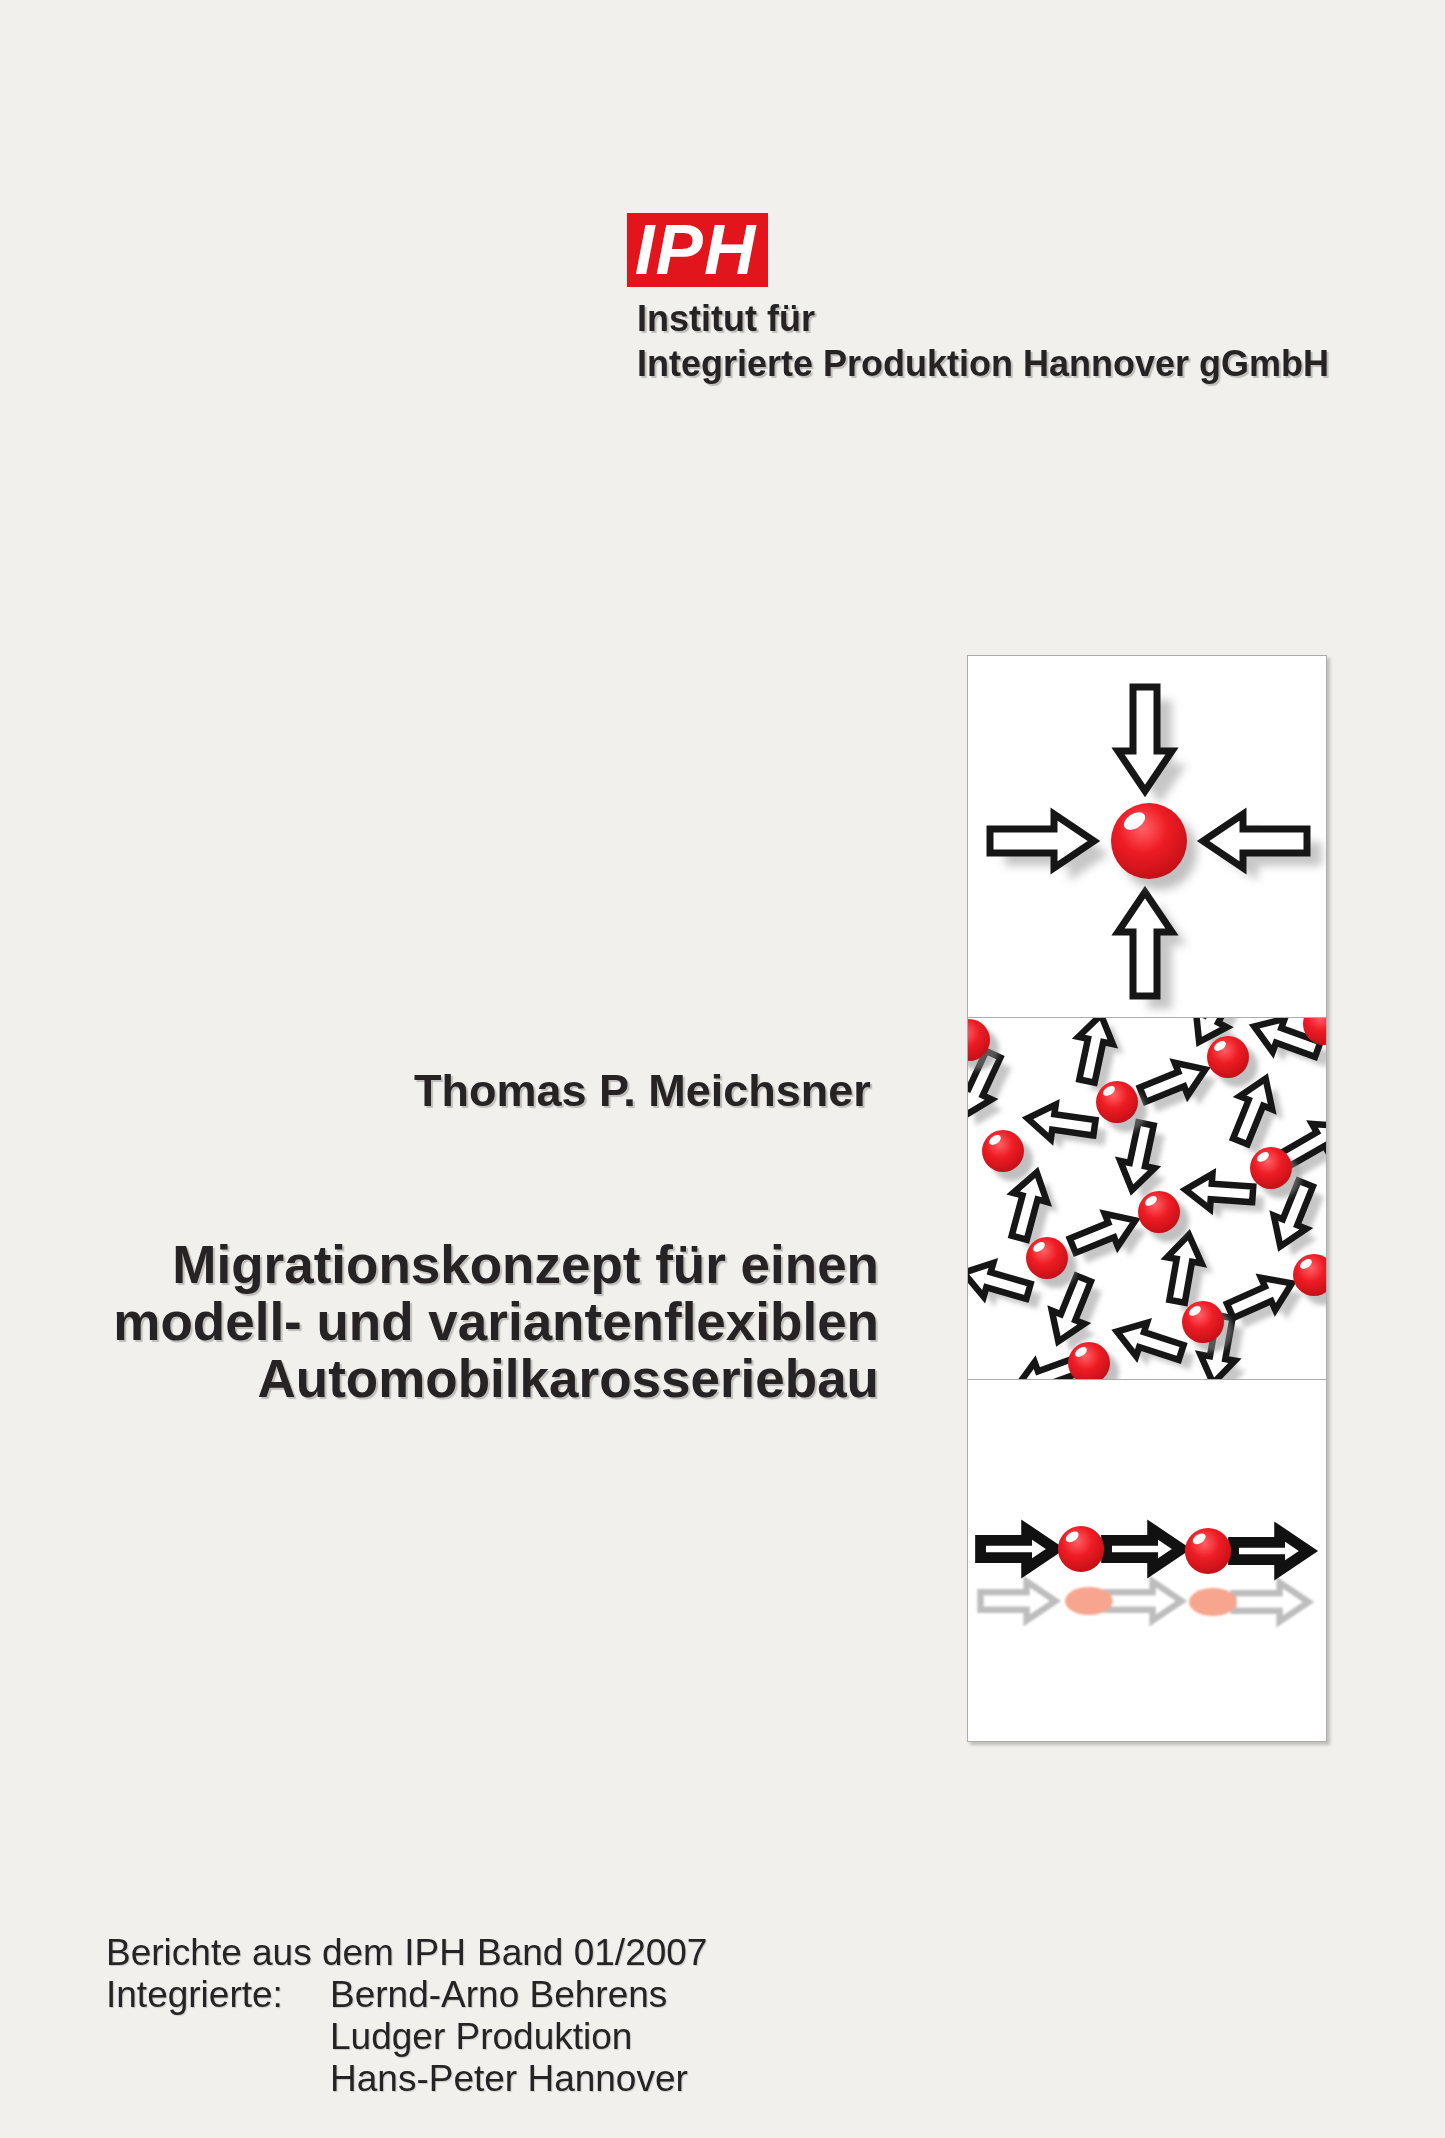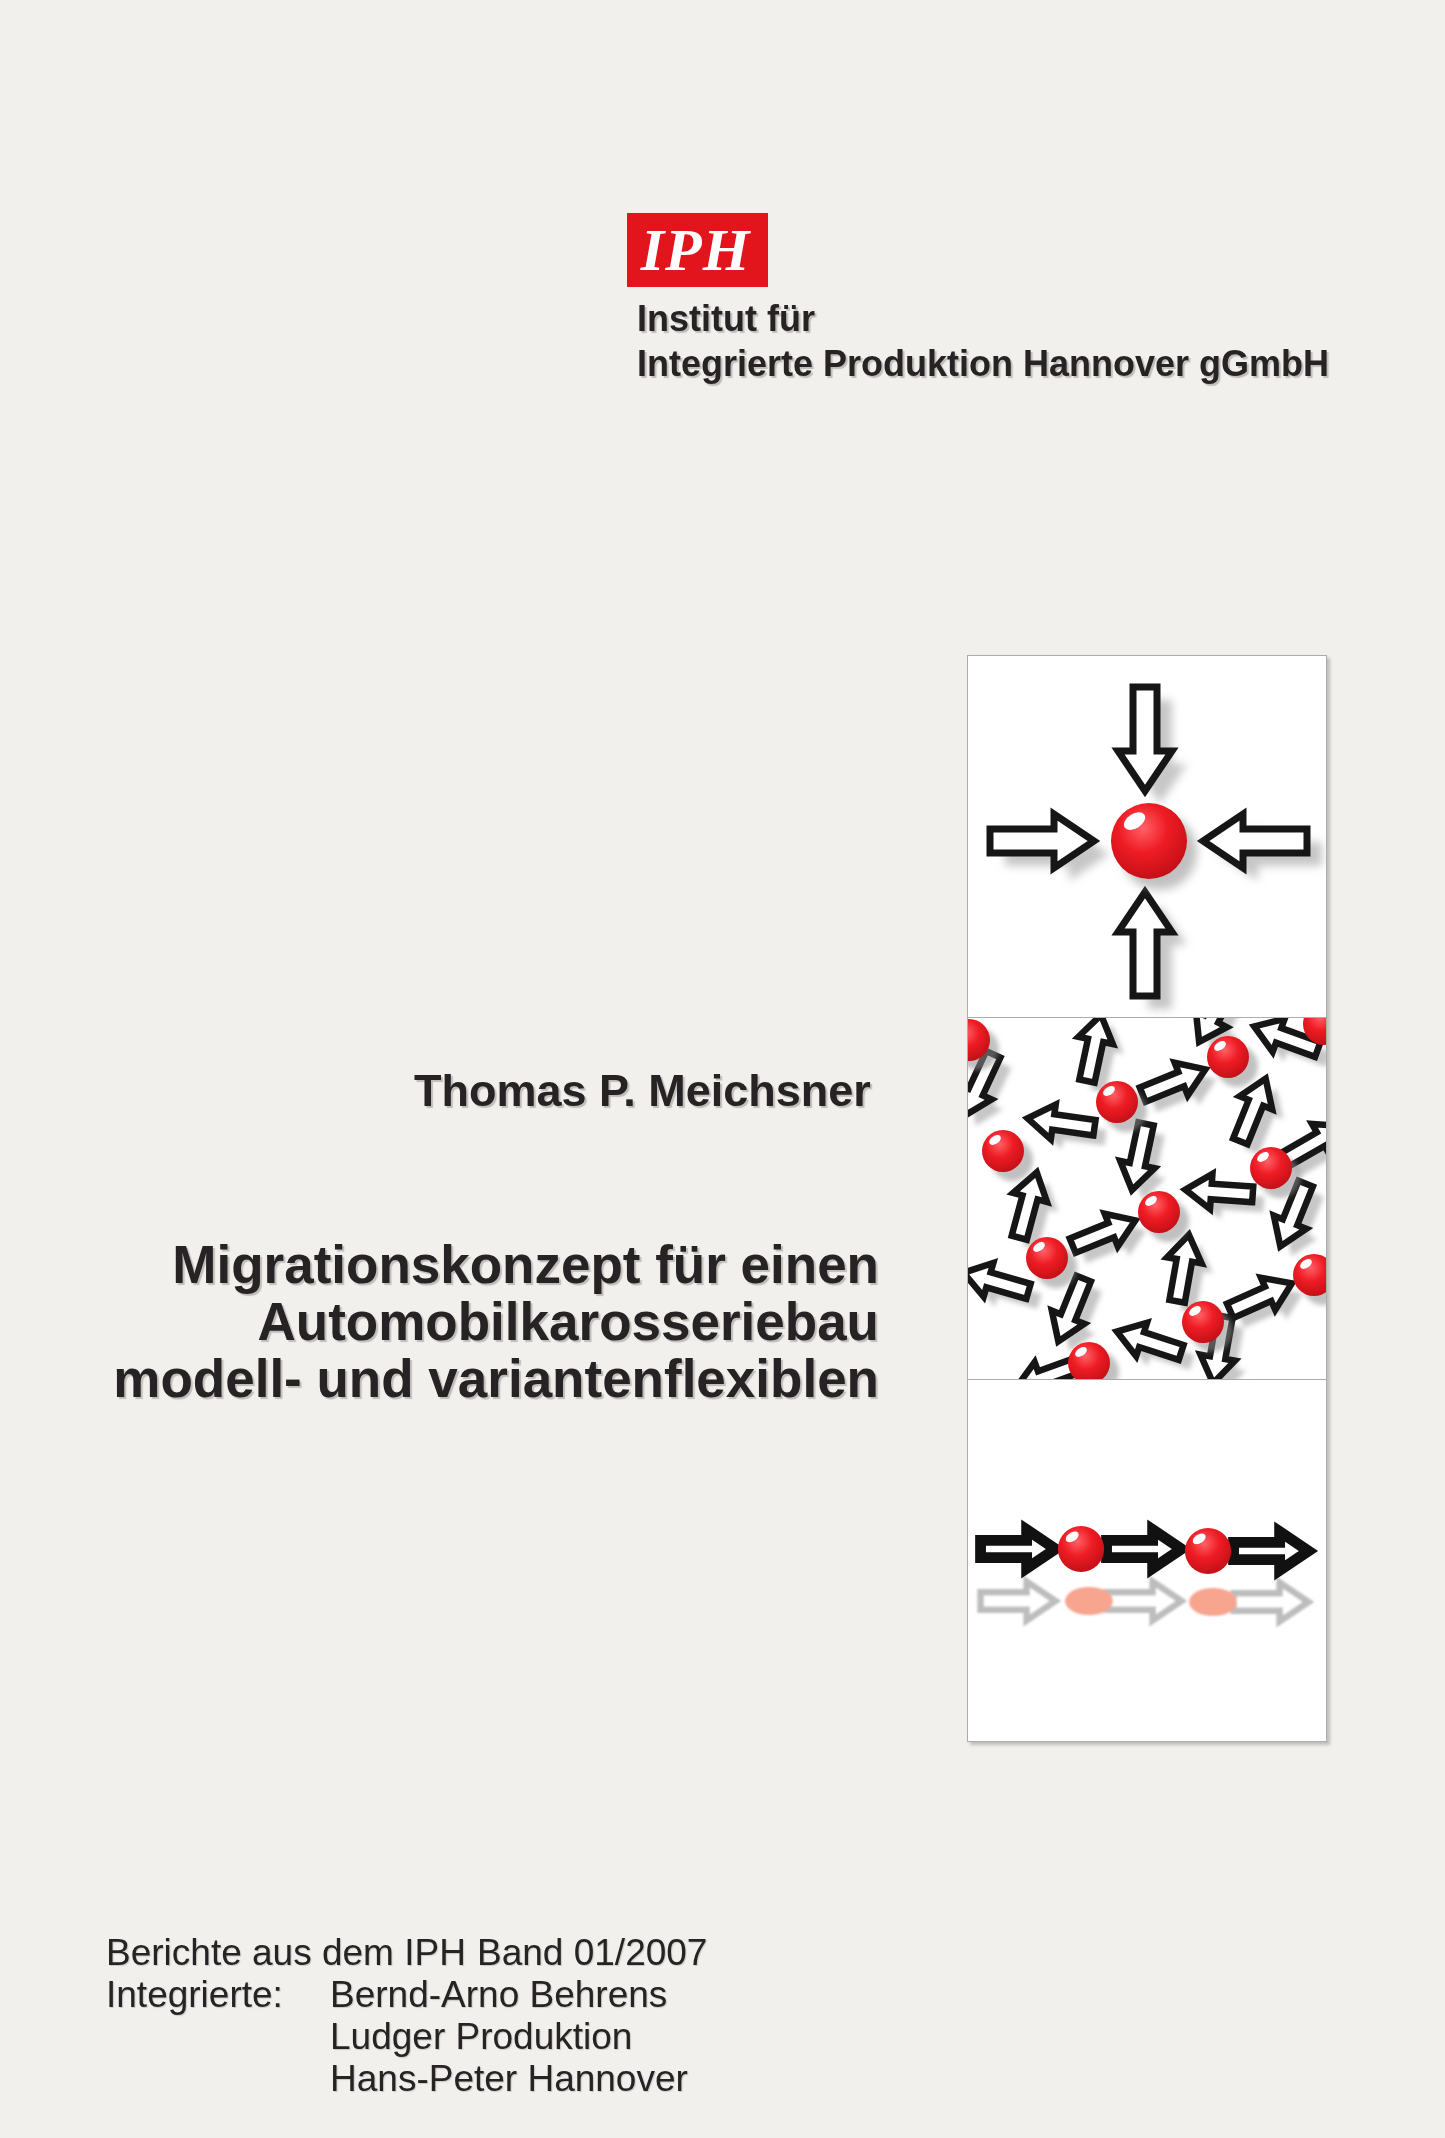--- a/index.html
+++ b/index.html
@@ -21,27 +21,26 @@
   }
   
   .logo{
     position:absolute;left:627px;top:213px;
     width:141px;height:74px;
     background:var(--logo_red);
     display:flex;align-items:center;justify-content:center;
   }
   .logo span{
     color:#fff;
-    font-size:60px;
+    font-size:71px;
     font-weight:bold;
     font-style:italic;
     letter-spacing:1px;
     line-height:74px;
     transform:translateX(-2px);
-    font-family:Liberation Serif, serif;
   }
   .institute{
     position:absolute;left:620px;top:296px;
     font-size:36px;font-weight:bold;line-height:45px;
     white-space:nowrap;
     text-shadow:2px 2px 1px rgba(110,105,105,0.38);
     margin-left:17px;
   }
   
   .author{
@@ -128,22 +127,22 @@
 
   <div class="institute">
     <div>Institut für</div>
     <div>Integrierte Produktion Hannover gGmbH</div>
   </div>
 
   <div class="author">Thomas P. Meichsner</div>
 
   <div class="title">
     <div>Migrationskonzept für einen</div>
+    <div>modell- und variantenflexiblen</div>
     <div>Automobilkarosseriebau</div>
-    <div>modell- und variantenflexiblen</div>
   </div>
 
   <div class="art-column">
 
     <div class="panel">
       <svg viewBox="0 0 358 361">
 
         <g filter="url(#soft)">
           <use href="#arr" class="sh1" transform="translate(192,96) rotate(90)"></use>
           <use href="#arr" class="sh1" transform="translate(192,301) rotate(-90)"></use>

